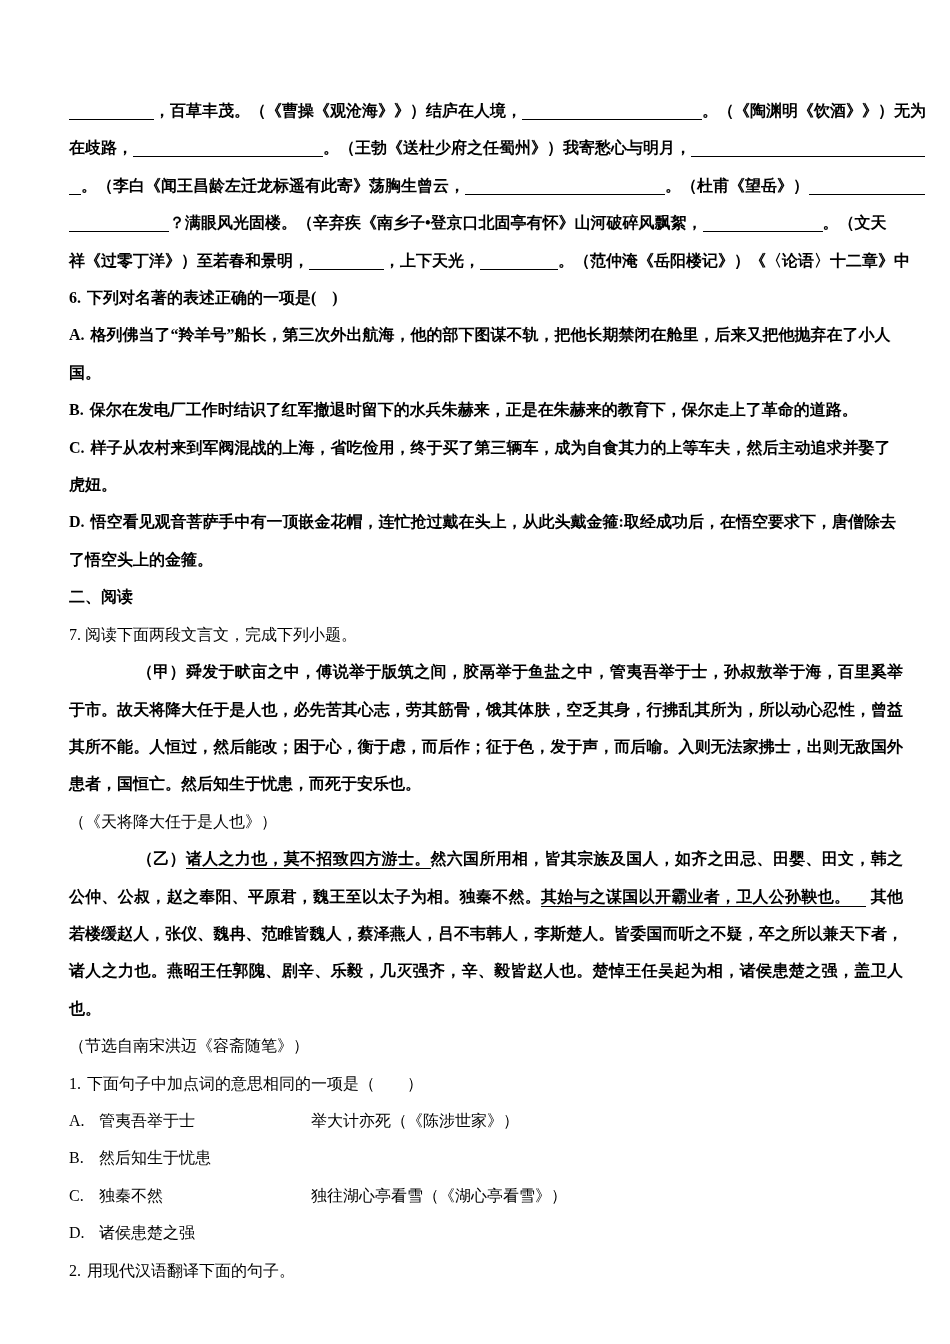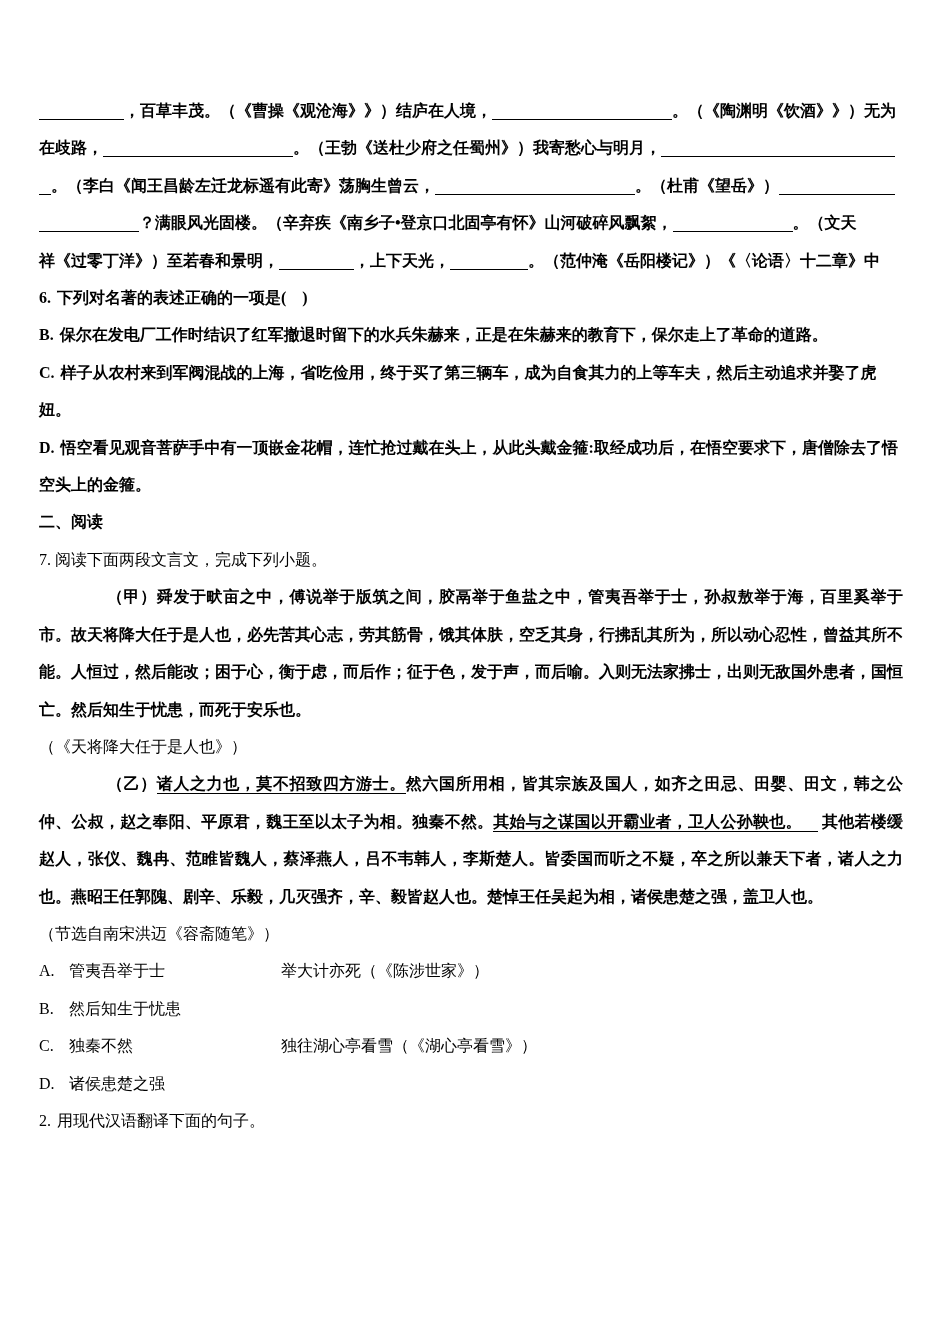--- a/index.html
+++ b/index.html
@@ -1,18 +1,18 @@
 <!DOCTYPE html>
 <html><head>
 <meta charset="utf-8">
 <style>
   html,body{margin:0;padding:0;background:#ffffff;}
   .page{
     width:950px;height:1344px;background:#ffffff;box-sizing:border-box;
-    padding:92px 47px 0 39px;overflow:hidden;
+    padding:92px 47px 0 69px;overflow:hidden;
     font-family:"Liberation Serif","DejaVu Serif",serif;
     font-size:16px;line-height:37.4px;color:#000;
   }
   .b{font-weight:bold;}
   .nowrap{white-space:nowrap;}
   .blank{
     display:inline-block;border-bottom:1.5px solid #000;
     height:1em;vertical-align:-4px;
   }
   .ul{border-bottom:1px solid #000;padding-bottom:1px;}
@@ -35,20 +35,23 @@
     <div class="nowrap"><span class="blank" style="width: 12px;"></span><span>。（李白《闻王昌龄左迁龙标遥有此寄》荡胸生曾云，</span><span class="blank" style="width: 200px;"></span><span>。（杜甫《望岳》）</span><span class="blank" style="width: 116px;"></span></div>
     <div class="nowrap"><span class="blank" style="width: 100px;"></span><span>？满眼风光固楼。（辛弃疾《南乡子•登京口北固亭有怀》山河破碎风飘絮，</span><span class="blank" style="width: 120px;"></span><span>。（文天</span></div>
     <div class="nowrap"><span>祥《过零丁洋》）至若春和景明，</span><span class="blank" style="width: 75px;"></span><span>，上下天光，</span><span class="blank" style="width: 78px;"></span><span>。（范仲淹《岳阳楼记》）《〈论语〉十二章》中</span></div>
   </div>
 
   <div class="b">
     <div>
       <span class="optlabel">6.</span><span>下列对名著的表述正确的一项是(　)</span>
     </div>
     <div class="optline">
+      <span class="optlabel">A.</span><span>格列佛当了“羚羊号”船长，第三次外出航海，他的部下图谋不轨，把他长期禁闭在舱里，后来又把他抛弃在了小人国。</span>
+    </div>
+    <div class="optline">
       <span class="optlabel">B.</span><span>保尔在发电厂工作时结识了红军撤退时留下的水兵朱赫来，正是在朱赫来的教育下，保尔走上了革命的道路。</span>
     </div>
     <div class="optline">
       <span class="optlabel">C.</span><span>样子从农村来到军阀混战的上海，省吃俭用，终于买了第三辆车，成为自食其力的上等车夫，然后主动追求并娶了虎妞。</span>
     </div>
     <div class="optline">
       <span class="optlabel">D.</span><span>悟空看见观音菩萨手中有一顶嵌金花帽，连忙抢过戴在头上，从此头戴金箍:取经成功后，在悟空要求下，唐僧除去了悟空头上的金箍。</span>
     </div>
   </div>
 
@@ -57,20 +60,23 @@
   <div>
     <div>7. 阅读下面两段文言文，完成下列小题。</div>
 
     <div class="passage"><span>（甲）舜发于畎亩之中，傅说举于版筑之间，胶鬲举于鱼盐之中，管夷吾举于士，孙叔敖举于海，百里奚举于市。故天将降大任于是人也，必先苦其心志，劳其筋骨，饿其体肤，空乏其身，行拂乱其所为，所以动心忍性，曾益其所不能。人恒过，然后能改；困于心，衡于虑，而后作；征于色，发于声，而后喻。入则无法家拂士，出则无敌国外患者，国恒亡。然后知生于忧患，而死于安乐也。</span></div>
     <div>（《天将降大任于是人也》）</div>
 
     <div class="passage"><span>（乙）</span><span class="ul">诸人之力也，莫不招致四方游士。</span><span>然六国所用相，皆其宗族及国人，如齐之田忌、田婴、田文，韩之公仲、公叔，赵之奉阳、平原君，魏王至以太子为相。独秦不然。</span><span class="ul">其始与之谋国以开霸业者，卫人公孙鞅也。　</span><span> 其他若楼缓赵人，张仪、魏冉、范睢皆魏人，蔡泽燕人，吕不韦韩人，李斯楚人。皆委国而听之不疑，卒之所以兼天下者，诸人之力也。燕昭王任郭隗、剧辛、乐毅，几灭强齐，辛、毅皆赵人也。楚悼王任吴起为相，诸侯患楚之强，盖卫人也。</span></div>
     <div>（节选自南宋洪迈《容斋随笔》）</div>
 
     <div>
+      <div>
+        <span class="optlabel">1.</span><span>下面句子中加点词的意思相同的一项是（　　）</span>
+      </div>
       <div class="row">
         <span class="lab">A.</span>
         <span class="lft">管夷吾举于士</span>
         <span class="rgt">举大计亦死（《陈涉世家》）</span>
       </div>
       <div class="row">
         <span class="lab">B.</span>
         <span class="lft">然后知生于忧患</span>
       </div>
       <div class="row">

